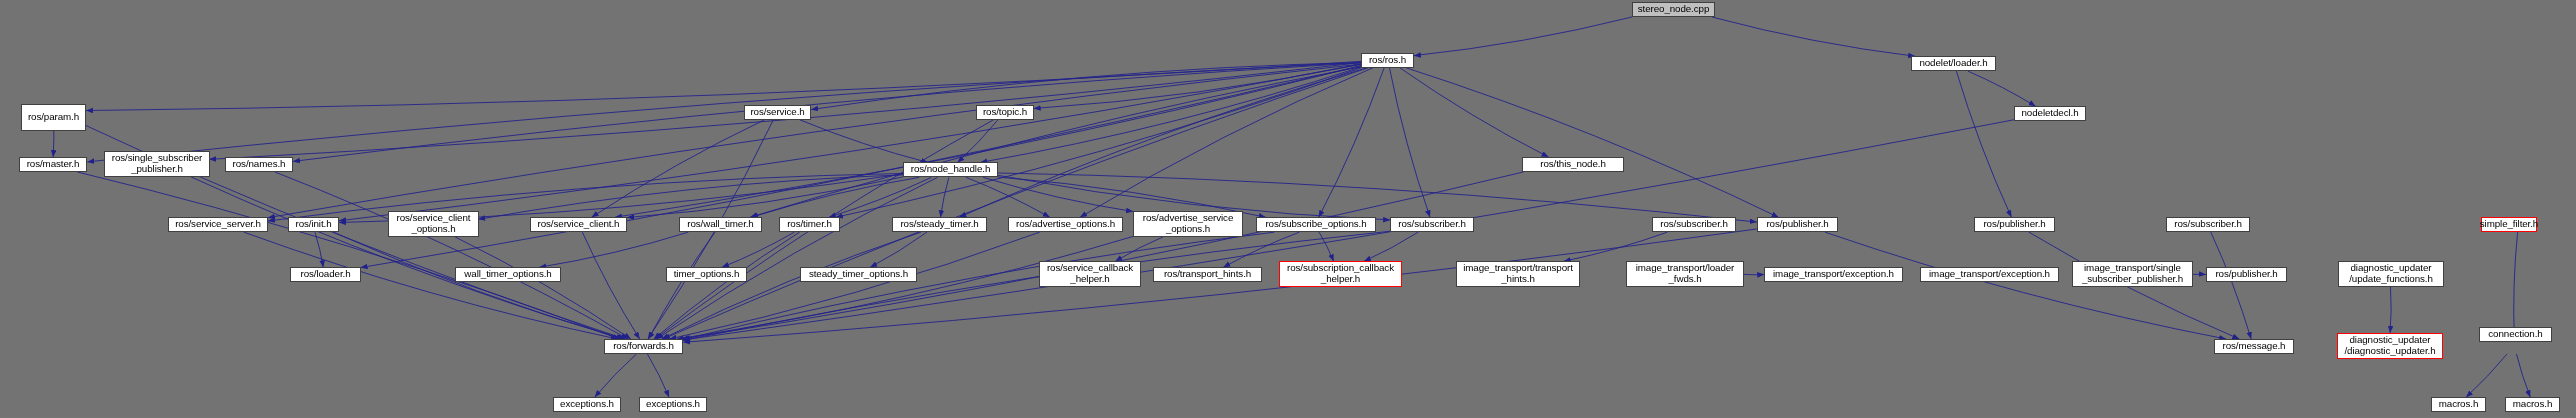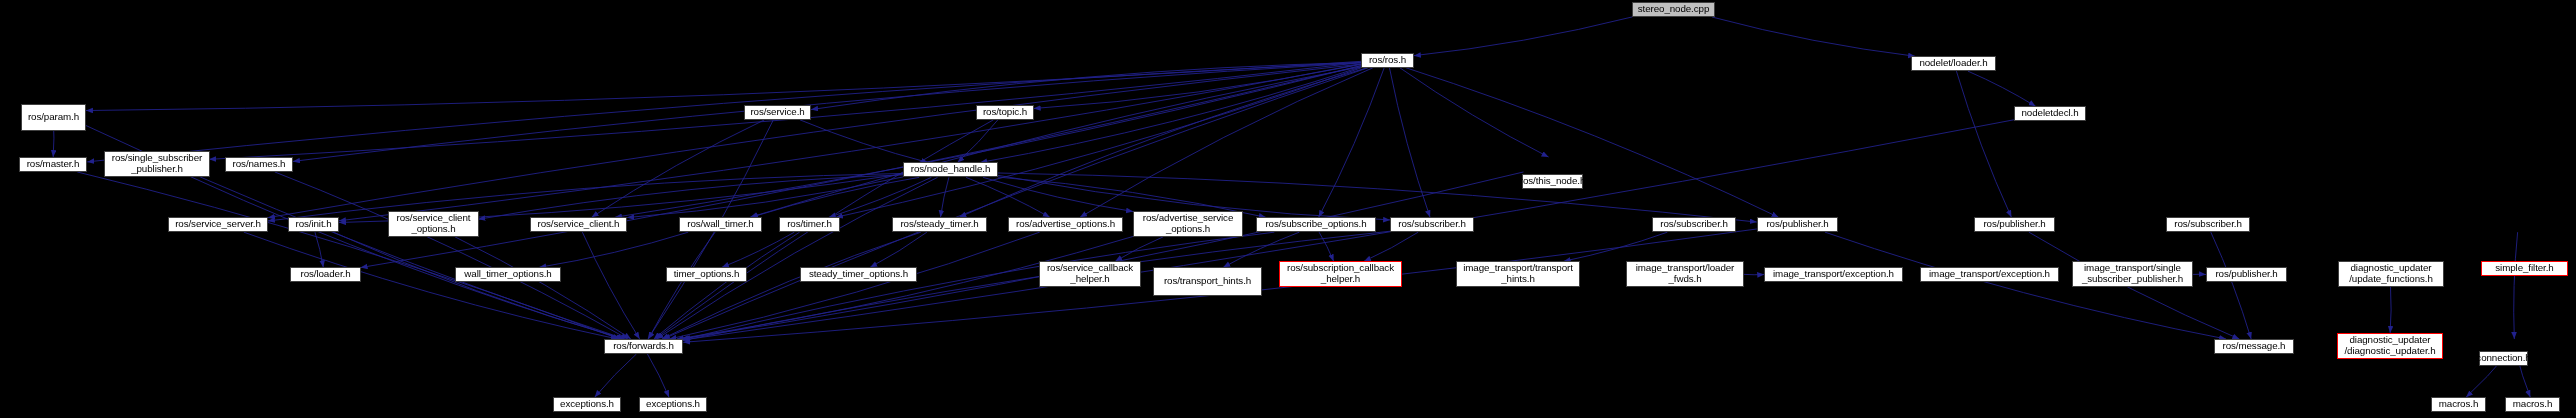--- a/index.html
+++ b/index.html
@@ -1,20 +1,20 @@
 <!DOCTYPE html>
 <html style="font-size:10.8px"><head>
 <meta charset="utf-8">
 <style>
   html,body{margin:0;padding:0;background:#ffffff;}
   #canvas{
     position:relative;
     width:2576px;
     height:419px;
-    background:#000000;
+    background:#737373;
     font-family:"Liberation Sans", sans-serif;
     overflow:hidden;
   }
   #edge-layer{
     position:absolute;
     left:0; top:0;
     width:2576px;
     height:419px;
     pointer-events:none;
   }
@@ -146,63 +146,63 @@
       <div class="node" style="left: 1911px; top: 56px; width: 85px; height: 15px;">nodelet/loader.h</div>
       <div class="node" style="left: 2014px; top: 106px; width: 72px; height: 15px;">nodeletdecl.h</div>
       <div class="node" style="left: 21px; top: 104px; width: 65px; height: 27px;">ros/param.h</div>
       <div class="node" style="left: 744px; top: 105px; width: 67px; height: 15px;">ros/service.h</div>
       <div class="node" style="left: 976px; top: 105px; width: 58px; height: 15px;">ros/topic.h</div>
       <div class="node" style="left: 19px; top: 157px; width: 68px; height: 15px;">ros/master.h</div>
       <div class="node" style="left: 104px; top: 151px; width: 106px; height: 26px;">ros/single_subscriber
 _publisher.h</div>
       <div class="node" style="left: 225px; top: 157px; width: 68px; height: 15px;">ros/names.h</div>
       <div class="node" style="left: 903px; top: 162px; width: 95px; height: 15px;">ros/node_handle.h</div>
-      <div class="node" style="left: 1522px; top: 174px; width: 61px; height: 15px;">ros/this_node.h</div>
+      <div class="node" style="left: 1522px; top: 157px; width: 102px; height: 15px;">ros/this_node.h</div>
       <div class="node" style="left: 168px; top: 217px; width: 100px; height: 15px;">ros/service_server.h</div>
       <div class="node" style="left: 288px; top: 217px; width: 51px; height: 15px; text-align: right;">ros/init.h</div>
       <div class="node" style="left: 388px; top: 211px; width: 91px; height: 26px;">ros/service_client
 _options.h</div>
       <div class="node" style="left: 530px; top: 217px; width: 97px; height: 15px;">ros/service_client.h</div>
       <div class="node" style="left: 679px; top: 217px; width: 83px; height: 15px;">ros/wall_timer.h</div>
       <div class="node" style="left: 779px; top: 217px; width: 61px; height: 15px;">ros/timer.h</div>
       <div class="node" style="left: 892px; top: 217px; width: 95px; height: 15px;">ros/steady_timer.h</div>
       <div class="node" style="left: 1008px; top: 217px; width: 115px; height: 15px;">ros/advertise_options.h</div>
       <div class="node" style="left: 1133px; top: 211px; width: 110px; height: 26px;">ros/advertise_service
 _options.h</div>
       <div class="node" style="left: 1256px; top: 217px; width: 120px; height: 15px;">ros/subscribe_options.h</div>
       <div class="node" style="left: 1390px; top: 217px; width: 84px; height: 15px;">ros/subscriber.h</div>
       <div class="node" style="left: 1652px; top: 217px; width: 84px; height: 15px;">ros/subscriber.h</div>
       <div class="node" style="left: 1757px; top: 217px; width: 81px; height: 15px;">ros/publisher.h</div>
       <div class="node" style="left: 1974px; top: 217px; width: 81px; height: 15px;">ros/publisher.h</div>
       <div class="node" style="left: 2166px; top: 217px; width: 84px; height: 15px;">ros/subscriber.h</div>
-      <div class="node highlight" style="left: 2481px; top: 217px; width: 87px; height: 15px; margin-top: 44px;">simple_filter.h</div>
+      <div class="node highlight" style="left: 2481px; top: 217px; width: 56px; height: 15px;">simple_filter.h</div>
       <div class="node" style="left: 290px; top: 267px; width: 71px; height: 15px;">ros/loader.h</div>
       <div class="node" style="left: 455px; top: 267px; width: 106px; height: 15px;">wall_timer_options.h</div>
       <div class="node" style="left: 666px; top: 267px; width: 81px; height: 15px;">timer_options.h</div>
       <div class="node" style="left: 800px; top: 267px; width: 117px; height: 15px;">steady_timer_options.h</div>
       <div class="node" style="left: 1039px; top: 261px; width: 102px; height: 26px;">ros/service_callback
 _helper.h</div>
-      <div class="node" style="left: 1153px; top: 267px; width: 109px; height: 29px;">ros/transport_hints.h</div>
+      <div class="node" style="left: 1153px; top: 267px; width: 109px; height: 15px;">ros/transport_hints.h</div>
       <div class="node highlight" style="left: 1279px; top: 261px; width: 123px; height: 26px;">ros/subscription_callback
 _helper.h</div>
       <div class="node" style="left: 1456px; top: 261px; width: 124px; height: 26px;">image_transport/transport
 _hints.h</div>
       <div class="node" style="left: 1626px; top: 261px; width: 118px; height: 26px; text-align: center;">image_transport/loader
 _fwds.h</div>
       <div class="node" style="left: 1764px; top: 267px; width: 139px; height: 15px;">image_transport/exception.h</div>
       <div class="node" style="left: 1920px; top: 267px; width: 139px; height: 15px;">image_transport/exception.h</div>
       <div class="node" style="left: 2072px; top: 261px; width: 121px; height: 26px;">image_transport/single
 _subscriber_publisher.h</div>
       <div class="node" style="left: 2206px; top: 267px; width: 81px; height: 15px;">ros/publisher.h</div>
       <div class="node" style="left: 2338px; top: 261px; width: 106px; height: 26px;">diagnostic_updater
 /update_functions.h</div>
       <div class="node" style="left: 604px; top: 339px; width: 79px; height: 15px;">ros/forwards.h</div>
       <div class="node" style="left: 2214px; top: 339px; width: 80px; height: 15px;">ros/message.h</div>
       <div class="node highlight" style="left: 2337px; top: 333px; width: 106px; height: 26px;">diagnostic_updater
 /diagnostic_updater.h</div>
-      <div class="node" style="left: 2479px; top: 351px; width: 49px; height: 15px;">connection.h</div>
+      <div class="node" style="left: 2479px; top: 327px; width: 73px; height: 15px;">connection.h</div>
       <div class="node" style="left: 553px; top: 397px; width: 68px; height: 15px;">exceptions.h</div>
       <div class="node" style="left: 639px; top: 397px; width: 68px; height: 15px;">exceptions.h</div>
       <div class="node" style="left: 2431px; top: 397px; width: 55px; height: 15px;">macros.h</div>
       <div class="node" style="left: 2505px; top: 397px; width: 55px; height: 15px;">macros.h</div>
     </div>
 </div>
 
 
 </body></html>

